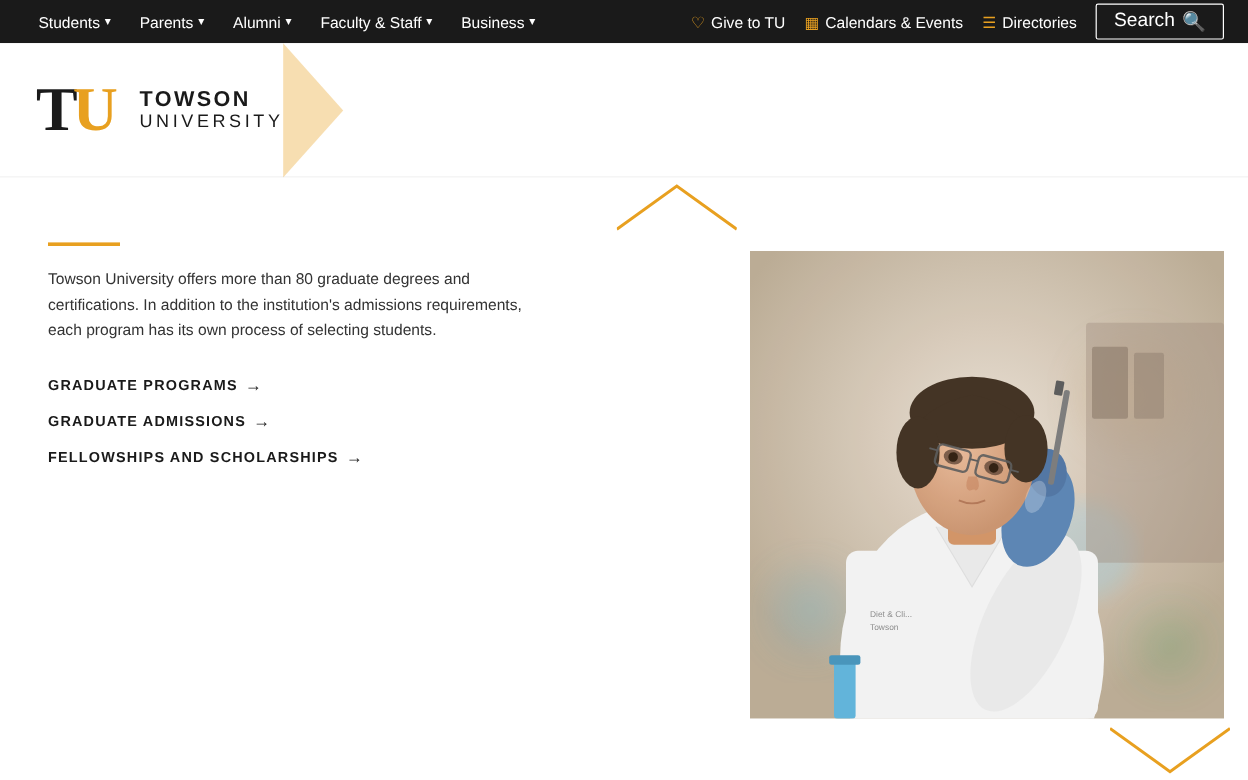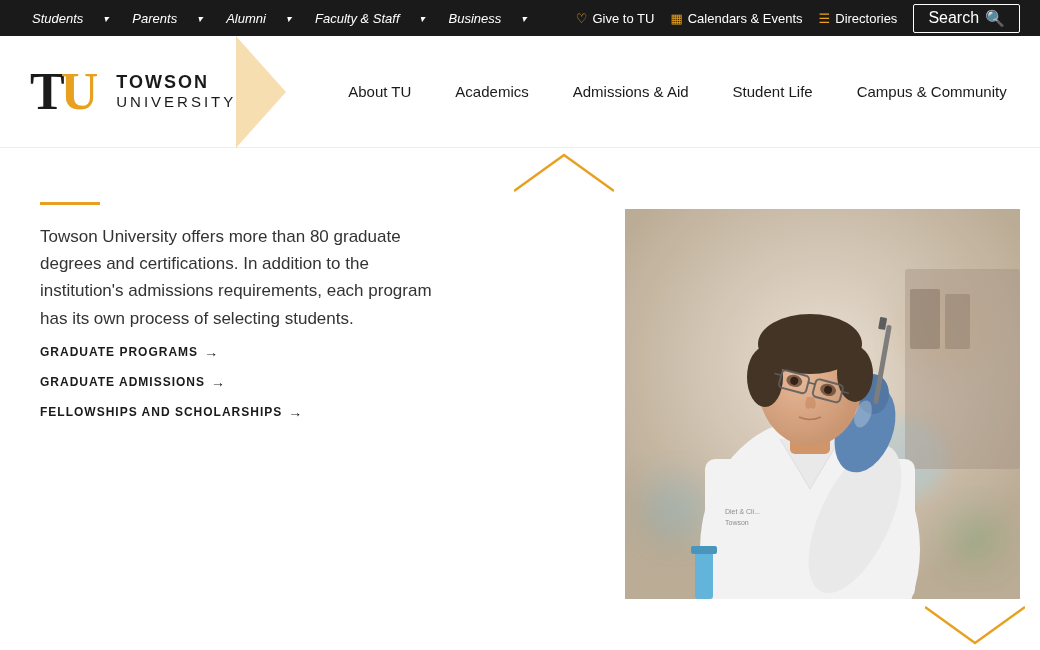--- a/index.html
+++ b/index.html
@@ -19,23 +19,22 @@
       display: flex;
       gap: 0;
     }
     .utility-nav-item {
       color: #fff;
       font-size: 13px;
       padding: 0 12px;
       cursor: pointer;
       display: flex;
       align-items: center;
-      gap: 20px;
+      gap: 4px;
       text-decoration: none;
-      font-style: italic;
     }
     .utility-nav-item .chevron {
       font-size: 10px;
     }
     .utility-bar-right {
       display: flex;
       align-items: center;
       gap: 16px;
     }
     .utility-link {
@@ -175,25 +174,25 @@
       line-height: 1.15;
       margin-bottom: 0;
     }
     .hero-divider {
       width: 60px;
       height: 3px;
       background: #e8a020;
       margin: 14px 0 18px 0;
     }
     .hero-description {
-      font-size: 17px;
+      font-size: 13px;
       color: #333;
       line-height: 1.6;
       max-width: 400px;
-      margin-bottom: 12px;
+      margin-bottom: 28px;
     }
     .hero-links {
       display: flex;
       flex-direction: column;
       gap: 14px;
     }
     .hero-link {
       font-size: 12px;
       font-weight: 800;
       color: #1a1a1a;
@@ -276,27 +275,20 @@
     <div class="logo-tu">
       <span class="logo-t">T</span>
       <span class="logo-u">U</span>
     </div>
     <div class="logo-text">
       <span class="logo-towson">TOWSON</span>
       <span class="logo-university">UNIVERSITY</span>
     </div>
     <div class="logo-chevron"></div>
   </div>
-  <nav class="main-nav-links">
-    <a class="main-nav-link">About TU</a>
-    <a class="main-nav-link">Academics</a>
-    <a class="main-nav-link">Admissions &amp; Aid</a>
-    <a class="main-nav-link">Student Life</a>
-    <a class="main-nav-link">Campus &amp; Community</a>
-  </nav>
 </div>
 
 <div class="hero">
 
   <div class="hero-content">
     <div class="hero-divider"></div>
     <p class="hero-description">Towson University offers more than 80 graduate degrees and certifications. In addition to the institution's admissions requirements, each program has its own process of selecting students.</p>
     <div class="hero-links">
       <a class="hero-link">
         <span>GRADUATE PROGRAMS</span>

